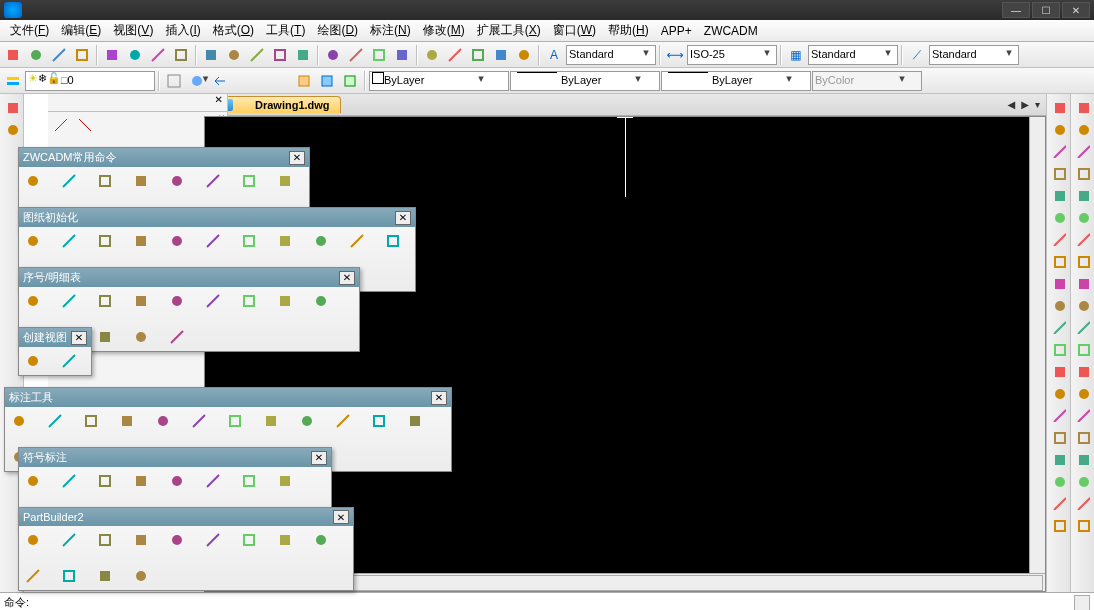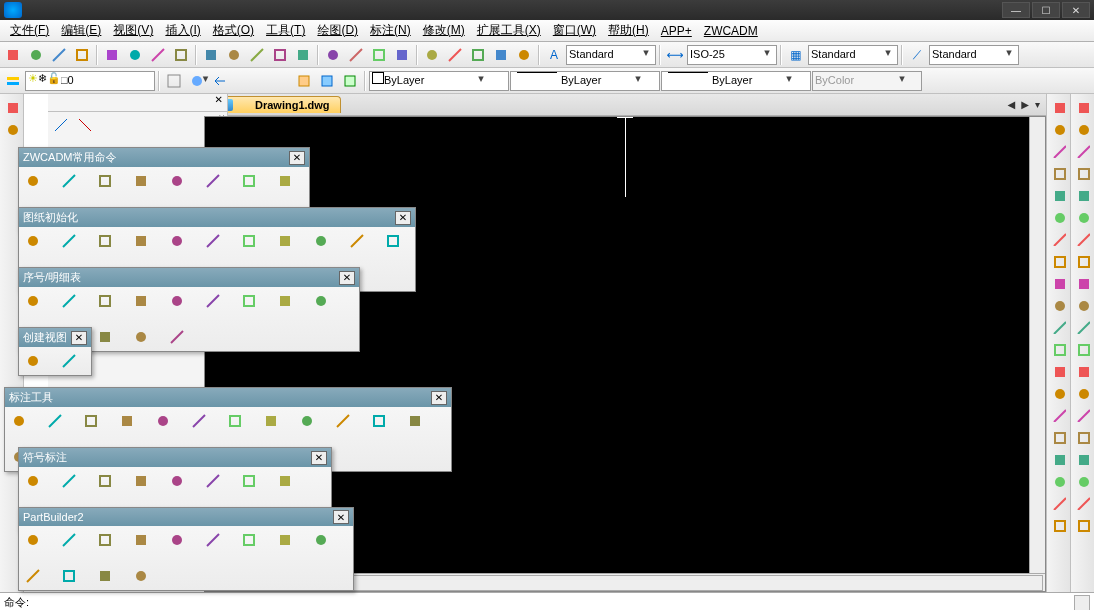--- a/index.html
+++ b/index.html
@@ -4,21 +4,21 @@
 <style>
 * { box-sizing: border-box; margin: 0; padding: 0; font-family: "Microsoft YaHei", SimSun, Arial, sans-serif; }
 body { background: #fff; width: 1094px; height: 610px; overflow: hidden; font-size: 12px; position: relative; }
 
 .titlebar { height: 20px; background: linear-gradient(#3c3c3c,#2a2a2a); color: #fff; display: flex; align-items: center; padding: 0 4px; font-size: 11px; }
 .titlebar .logo { width:18px; height:16px; margin-right:4px; background: radial-gradient(circle,#0af,#06c); border-radius:3px; }
 .titlebar .spacer { flex: 1; }
 .winbtn { width: 28px; height: 16px; background: #444; color:#ddd; border:1px solid #555; margin-left:2px; display:flex; align-items:center; justify-content:center; font-size:10px; cursor:pointer; }
 
 .menubar { height: 22px; background: linear-gradient(#fdfdfd,#ececec); border-bottom:1px solid #b0b0b0; display:flex; align-items:center; padding:0 4px; font-size:12px; }
-.menuitem { padding: 18px 6px; cursor:pointer;text-decoration:underline; }
+.menuitem { padding: 18px 6px; cursor:pointer; }
 .menuaccel { text-decoration: underline; }
 
 .toolbar-row { height: 26px; background: linear-gradient(#f9f9f9,#e6e6e6); border-bottom:1px solid #c0c0c0; display:flex; align-items:center; padding:0 2px; gap:1px; }
 .tbtn { width:22px; height:22px; border:1px solid transparent; display:flex; align-items:center; justify-content:center; cursor:pointer; border-radius:2px; }
 .tsep { width:2px; height:20px; border-left:1px solid #c0c0c0; border-right:1px solid #fff; margin:0 2px; }
 .combo { height:20px; border:1px solid #9a9a9a; background:#fff; display:flex; align-items:flex-start; padding:0 2px; font-size:11px; }
 .combo .arrow { width:14px; text-align:center; color:#444; cursor:pointer; }
 .combo input { border:none; outline:none; height:16px; font-size:11px; background:transparent; }
 
 .main-area { position:relative; height: 498px; display:flex; }

